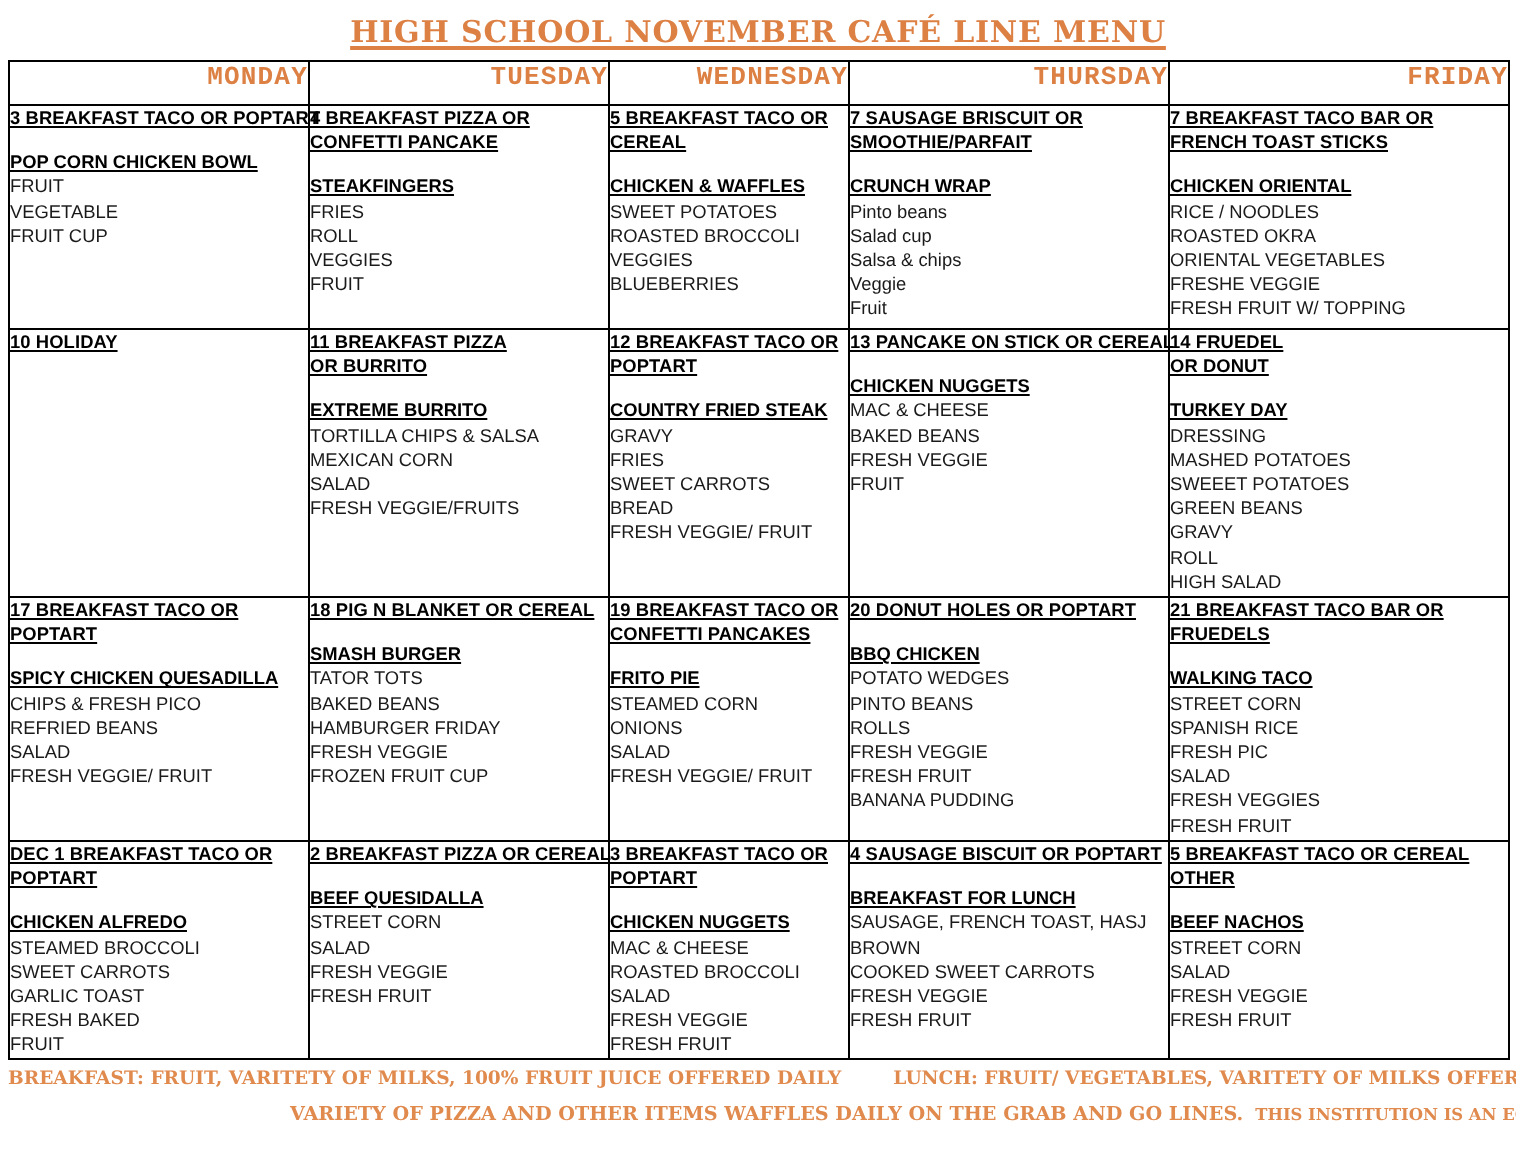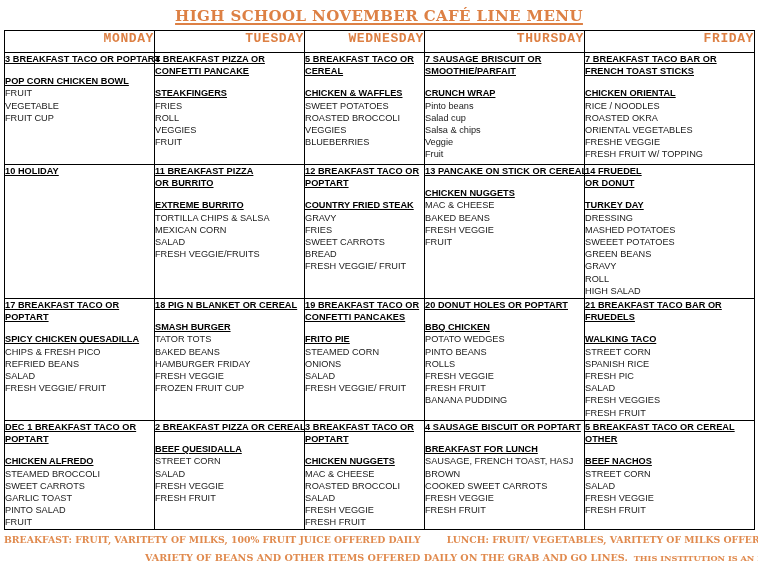--- a/index.html
+++ b/index.html
@@ -369,21 +369,21 @@
           <td class="daycell r4">
             <div class="dayheader">
               <div><span>DEC 1  BREAKFAST TACO OR</span></div>
               <div><span>POPTART</span></div>
             </div>
             <div class="entree"><span> CHICKEN ALFREDO</span></div>
             <ul class="sides">
               <li>STEAMED BROCCOLI</li>
               <li>SWEET CARROTS</li>
               <li>GARLIC TOAST</li>
-              <li>PINTO SALAD</li>
+              <li>FRESH BAKED</li>
               <li>FRUIT</li>
             </ul>
           </td>
           <td class="daycell r4">
             <div class="dayheader">
               <div><span>2 BREAKFAST PIZZA OR CEREAL</span></div>
             </div>
             <div class="entree"><span>BEEF QUESIDALLA</span></div>
             <ul class="sides">
               <li>STREET CORN</li>
@@ -431,16 +431,16 @@
               <li>FRESH VEGGIE</li>
               <li>FRESH FRUIT</li>
             </ul>
           </td>
         </tr>
       </tbody>
   </table>
 
   <div class="footer">
     <div class="foot-line foot-line-1"><span>BREAKFAST: FRUIT, VARITETY OF MILKS, 100% FRUIT JUICE OFFERED DAILY</span><span class="gap"></span><span>LUNCH: FRUIT/ VEGETABLES, VARITETY OF MILKS OFFERED DAILY</span></div>
-    <div class="foot-line foot-line-2"><span>VARIETY OF BEANS AND OTHER ITEMS OFFERED DAILY ON THE GRAB AND GO LINES.</span><span class="small">THIS INSTITUTION IS AN EQUAL OPPORTUNITY EMPLOYER</span></div>
+    <div class="foot-line foot-line-2"><span>VARIETY OF PIZZA AND OTHER ITEMS WAFFLES DAILY ON THE GRAB AND GO LINES.</span><span class="small">THIS INSTITUTION IS AN EQUAL OPPORTUNITY EMPLOYER</span></div>
   </div>
 
 </div>
 
 </body></html>

